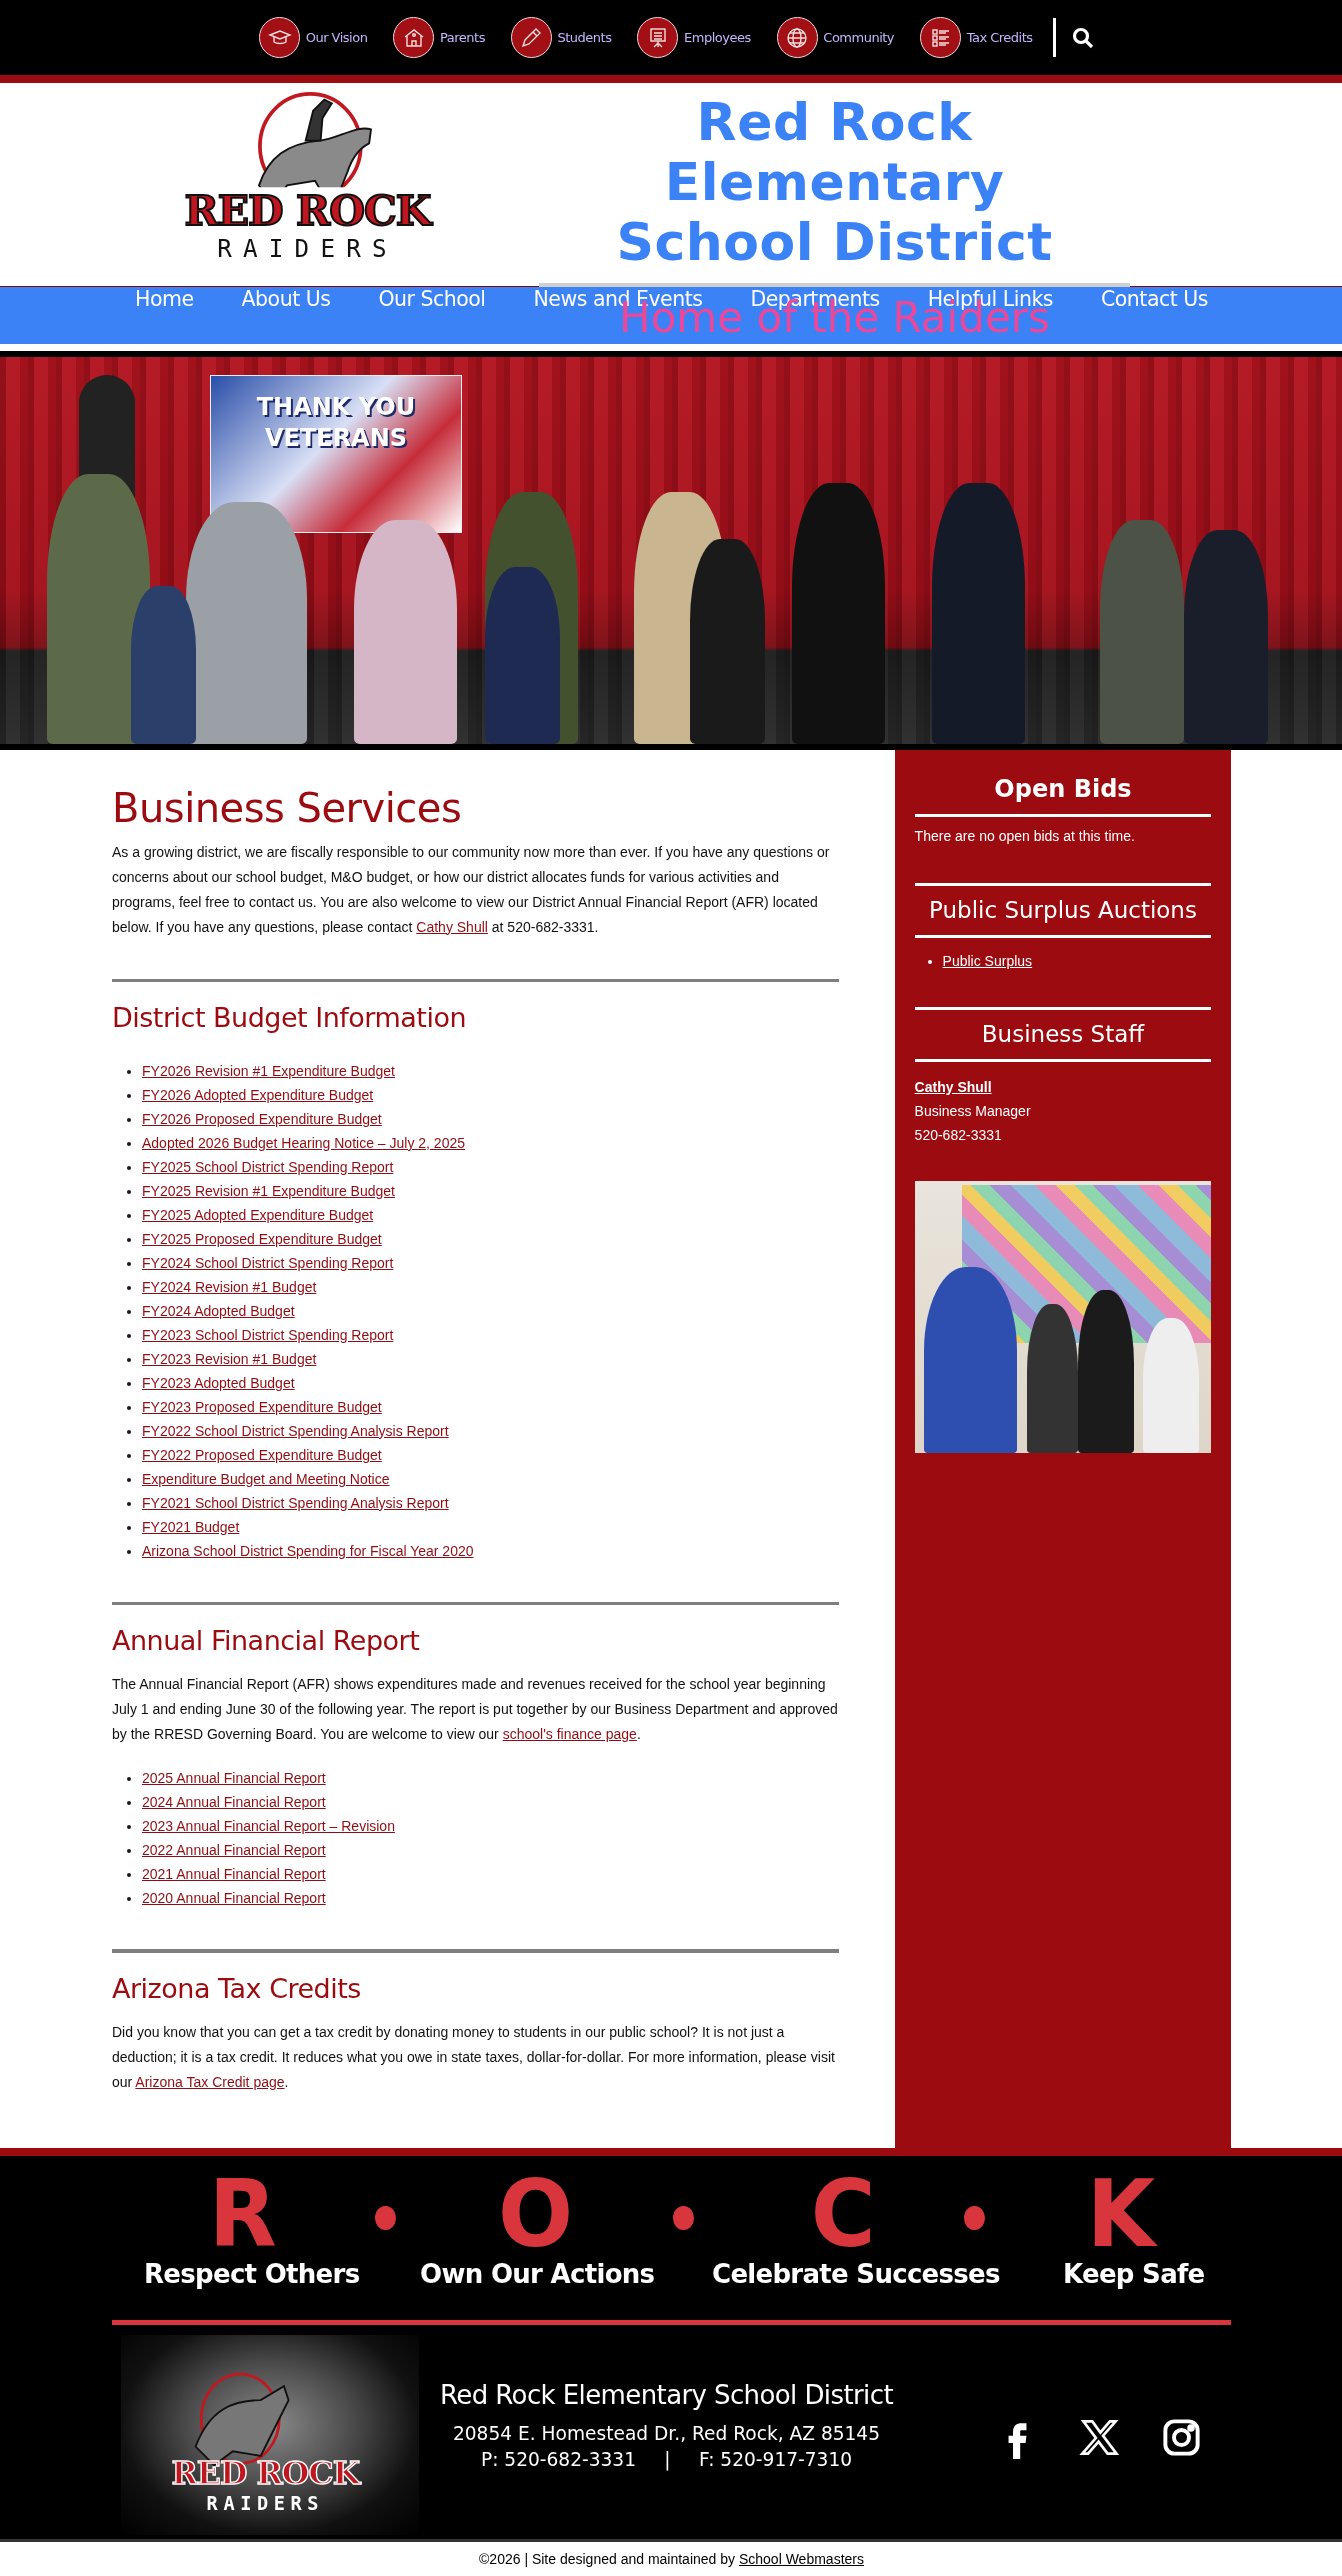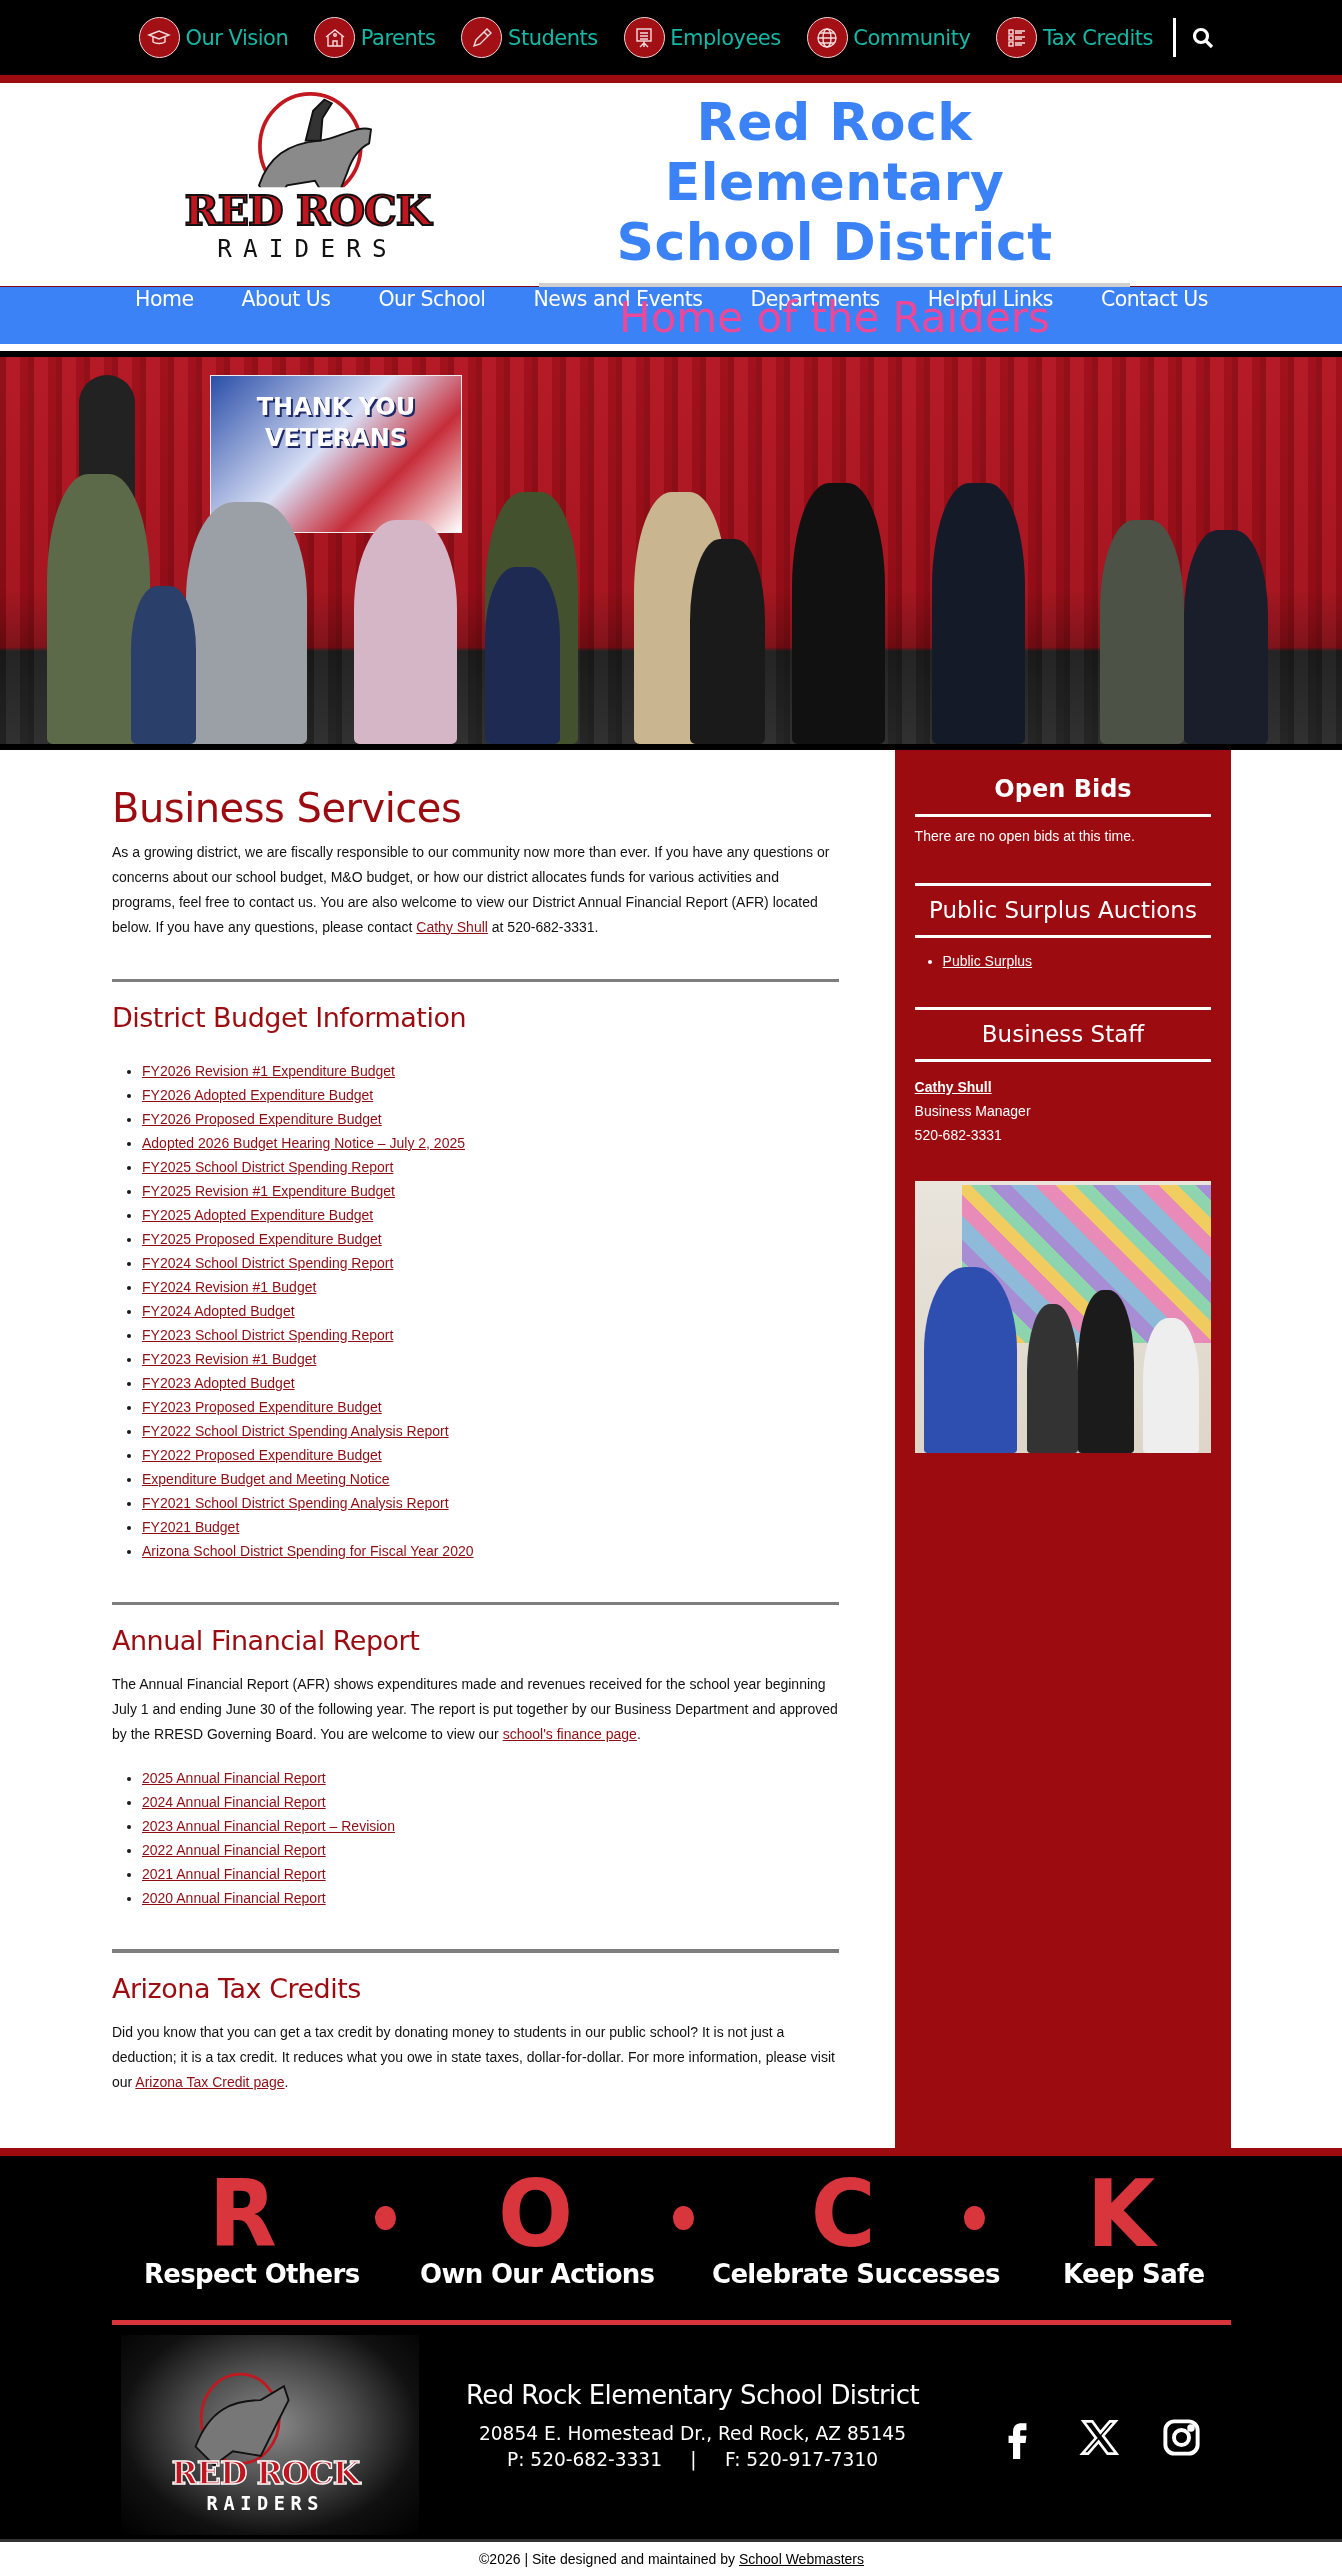--- a/index.html
+++ b/index.html
@@ -1,21 +1,21 @@
 <!DOCTYPE html>
 <html style="font-size:15px"><head>
 <meta charset="utf-8">
 <style>
   * { box-sizing: border-box; margin: 0; padding: 0; }
   html, body { width: 1343px; background: #fff; }
   body { font-family: "Liberation Sans", sans-serif; color: #1a1a1a; }
 
   
   .topbar { height: 75px; background: #000; display: flex; align-items: center; justify-content: center; gap: 0; }
-  .topbar .ql { display: flex; align-items: center; margin: 0 13px; color: #14b8a6; text-decoration: none; font-size: 21px; font-family: "DejaVu Sans", sans-serif; letter-spacing: -0.5px; }
+  .topbar .ql { display: flex; align-items: center; margin: 0 13px; color: #c4b5fd; text-decoration: none; font-size: 13px; font-family: "DejaVu Sans", sans-serif; letter-spacing: -0.5px; }
   .topbar .ql .circ { width: 41px; height: 41px; border-radius: 50%; background: #a20f15; border: 1.9px solid #f1d7d7; display: flex; align-items: center; justify-content: center; margin-right: 5.6px; }
   .topbar .ql .circ svg { width: 24px; height: 24px; }
   .topbar .sep { width: 2.8px; height: 39px; background: #fff; margin: 0 13px 0 7.5px; }
   .topbar .search { width: 28px; height: 28px; display: flex; align-items: center; justify-content: center; cursor: pointer; }
   .redline-top { height: 7.5px; background: #9b0b10; }
 
   
   .header { height: 203px; display: flex; align-items: center; justify-content: center; position: relative; }
   .logo { position: absolute; left: 147px; top: 9.3px; width: 322px; height: 170px; }
   .title-block { position: absolute; left: 539px; top: 9.3px; width: 591px; text-align: center; }
@@ -69,21 +69,21 @@
   .rock .letters { position: absolute; top: 7.5px; left: 0; width: 1343px; height: 103px; }
   .rock .letter { position: absolute; top: 0; font-family: "DejaVu Sans", sans-serif; font-weight: bold; font-size: 93px; line-height: 103px; color: #d8363c; transform: scaleX(0.95); }
   .rock .dot { position: absolute; top: 43px; width: 20.5px; height: 24px; border-radius: 50%; background: #d8363c; }
   .rock .values { position: absolute; top: 103px; left: 0; width: 1343px; height: 37px; }
   .rock .val { position: absolute; color: #fff; font-family: "DejaVu Sans", sans-serif; font-weight: bold; font-size: 26px; letter-spacing: -0.7px; white-space: nowrap; }
   .rock .redbar { position: absolute; left: 112px; right: 112px; top: 164px; height: 5.6px; background: #d8363c; }
 
   
   .footer { background: #000; height: 213px; position: relative; }
   .footer .flogo { position: absolute; left: 121px; top: 9.3px; width: 298px; height: 200px; background: radial-gradient(ellipse at 50% 45%, #8a8a8a 0%, #4a4a4a 40%, #111 70%, #000 100%); }
-  .footer .center { position: absolute; left: 464px; top: 52px; width: 457px; text-align: center; color: #fff; font-family: "DejaVu Sans", sans-serif; }
+  .footer .center { position: absolute; left: 438px; top: 52px; width: 457px; text-align: center; color: #fff; font-family: "DejaVu Sans", sans-serif; }
   .footer .center .name { font-size: 26px; line-height: 34px; letter-spacing: -0.6px; }
   .footer .center .addr { font-size: 18.6px; line-height: 26px; margin-top: 9.3px; }
   .footer .center .phones { font-size: 18.6px; line-height: 26px; }
   .footer .social { position: absolute; top: 90px; left: 996px; display: flex; gap: 39px; align-items: center; }
   .footer .social a { display: block; width: 43px; height: 43px; }
   .copyright { height: 39px; background: #fff; border-top: 3.7px solid #333; text-align: center; font-size: 14px; line-height: 34px; color: #000; }
   .copyright a { color: #000; }
 </style>
 </head>
 <body>

